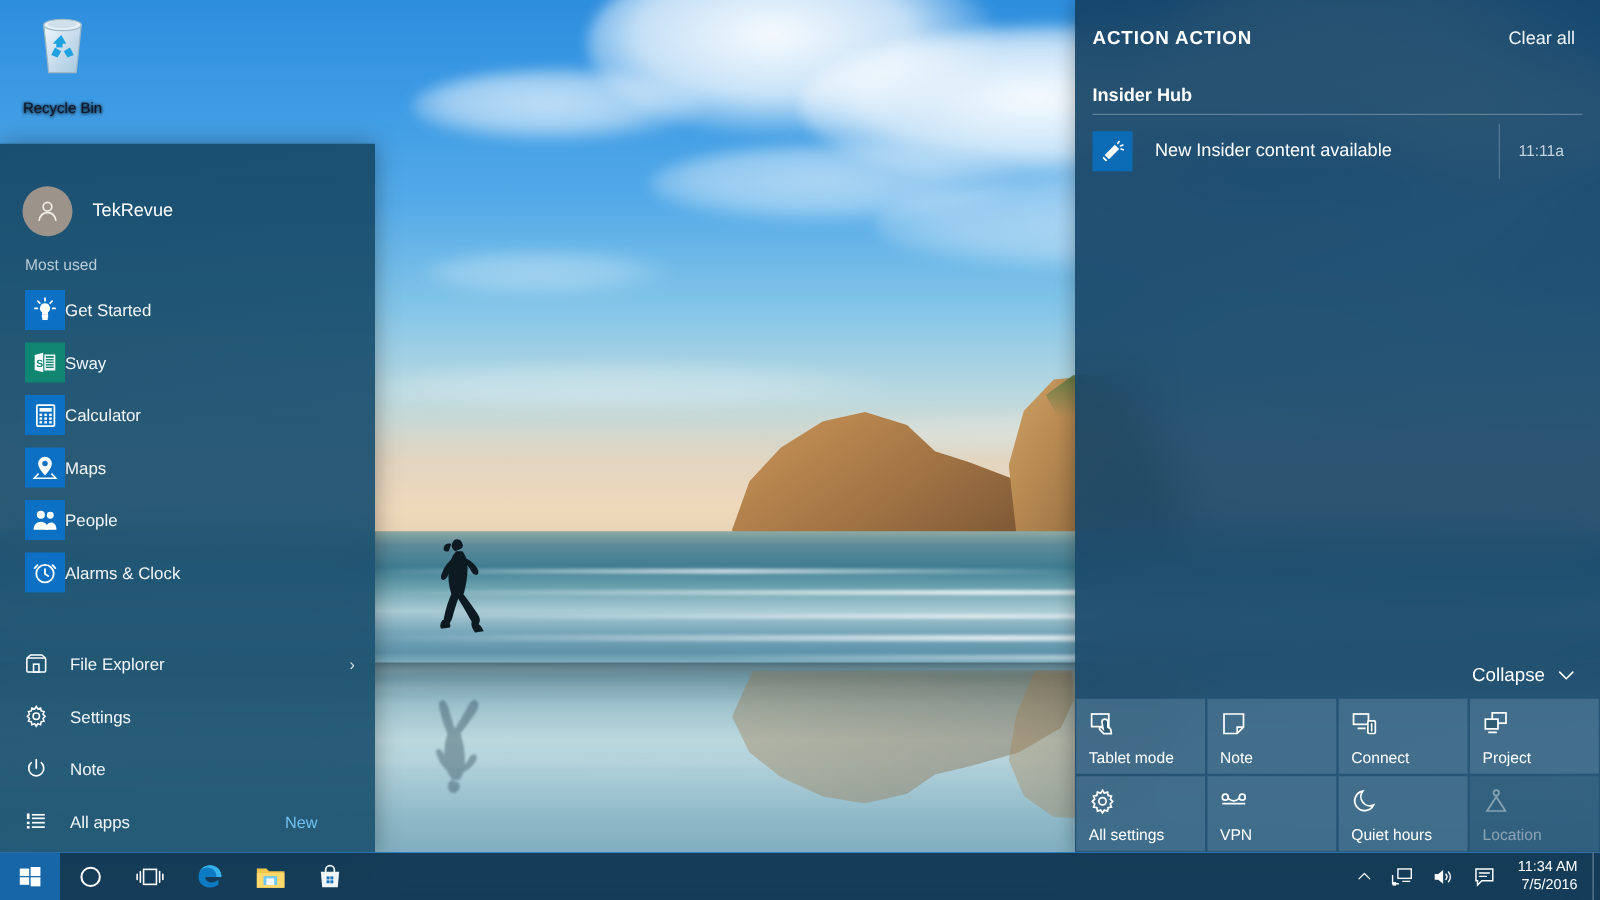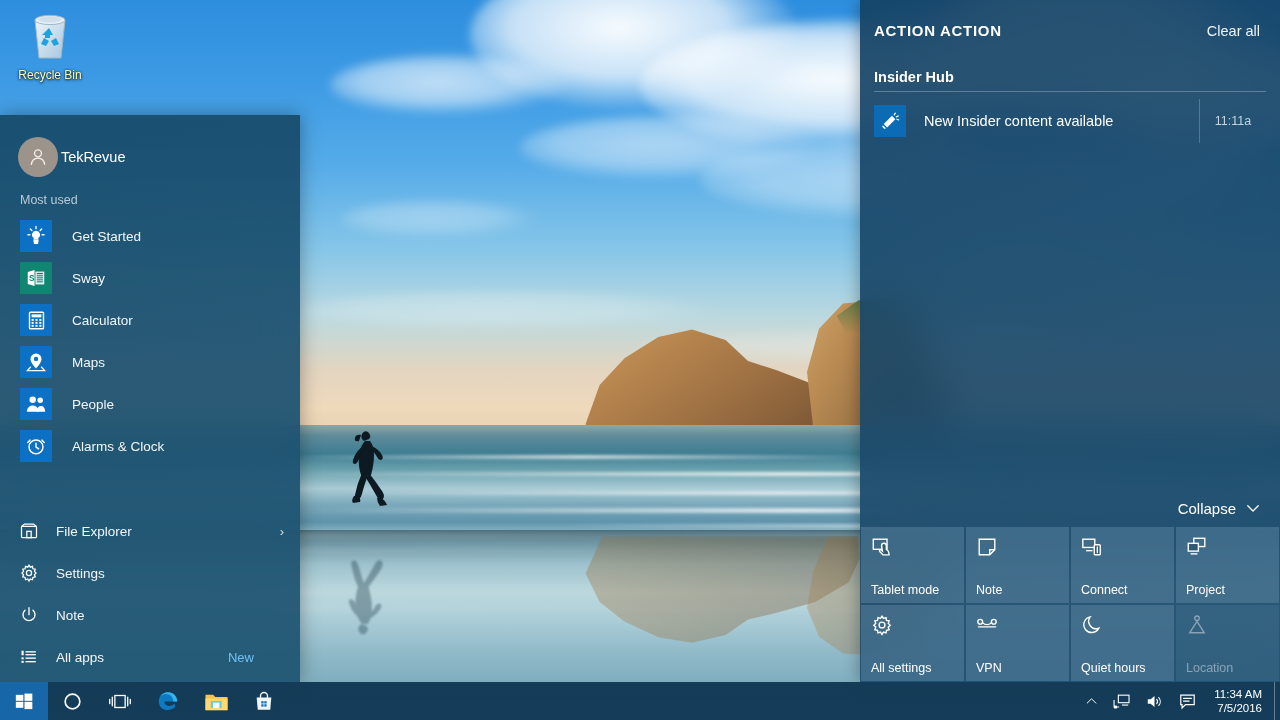--- a/index.html
+++ b/index.html
@@ -78,50 +78,50 @@
     position:absolute; left:348px; top:530px; width:50px; height:108px;
     opacity:.45; transform:scaleY(-1); filter:blur(1px);
   }
 
   
   #recycle-bin {
     position:absolute; left:8px; top:6px; width:84px; text-align:center;
     z-index:5; user-select:none;
   }
   #recycle-bin .rb-label {
-    color:#fef9c3; font-size:12px; margin-top:2px;
+    color:#0f172a; font-size:12px; margin-top:12px;
     text-shadow:0 1px 3px rgba(0,0,0,.85), 0 0 2px rgba(0,0,0,.7);
   }
 
   
   #start-menu {
     position:absolute; left:0; top:115px; width:300px; height:567px;
     background:linear-gradient(170deg, rgba(22,73,103,.93) 0%, rgba(27,80,111,.93) 40%, rgba(30,84,114,.93) 100%);
     backdrop-filter:blur(18px);
     box-shadow:0 0 18px rgba(0,0,0,.35);
     z-index:20; overflow:hidden;
     display:flex; flex-direction:column;
   }
   .sm-user {
-    display:flex; align-items:center; gap:3px;
-    padding:22px 0 0 18px; height:62px;
+    display:flex; align-items:center; gap:16px;
+    padding:22px 0 0 18px; height:62px;margin-top:12px;
   }
   .avatar {
     width:40px; height:40px; border-radius:50%;
     background:#9c948a; display:flex; align-items:center; justify-content:center;
     flex:0 0 auto;
   }
   .sm-user-name { color:#fff; font-size:14.5px; }
 
   .sm-section-title {
     color:#b9cbd8; font-size:12.5px; padding:16px 0 8px 20px;
   }
   .sm-apps { padding-bottom:4px; }
   .sm-app {
-    display:flex; align-items:center; gap:20px;
+    display:flex; align-items:center; 
     height:42px; padding-left:20px; cursor:default;
   }
   .tile {
     width:32px; height:32px; flex:0 0 auto;
     display:flex; align-items:center; justify-content:center;
   }
   .sm-app-label { color:#f2f6f8; font-size:13.5px; }
 
   .sm-spacer { flex:1 1 auto; min-height:10px; }
   .sm-bottom { padding-bottom:4px; }
@@ -171,21 +171,21 @@
     display:flex; justify-content:flex-end; align-items:center;
     gap:8px; padding:0 18px 10px 0; cursor:default;
   }
   .ac-collapse-label { color:#fff; font-size:15px; }
 
   .ac-tiles {
     display:grid; grid-template-columns:repeat(4,1fr);
     gap:2px; padding:0 1px 1px 1px;
   }
   .qa-tile {
-    height:76px; background:rgba(120,160,185,.33);
+    height:60px; background:rgba(120,160,185,.33);
     padding:9px 10px 6px 10px; cursor:default;
     display:flex; flex-direction:column; justify-content:space-between;
   }
   .qa-tile.disabled { opacity:.45; }
   .qa-icon { width:22px; height:22px; }
   .qa-label { color:#fff; font-size:12.5px; white-space:nowrap; overflow:hidden; }
 
   
   #taskbar {
     position:absolute; left:0; bottom:0; width:1280px; height:38px;

